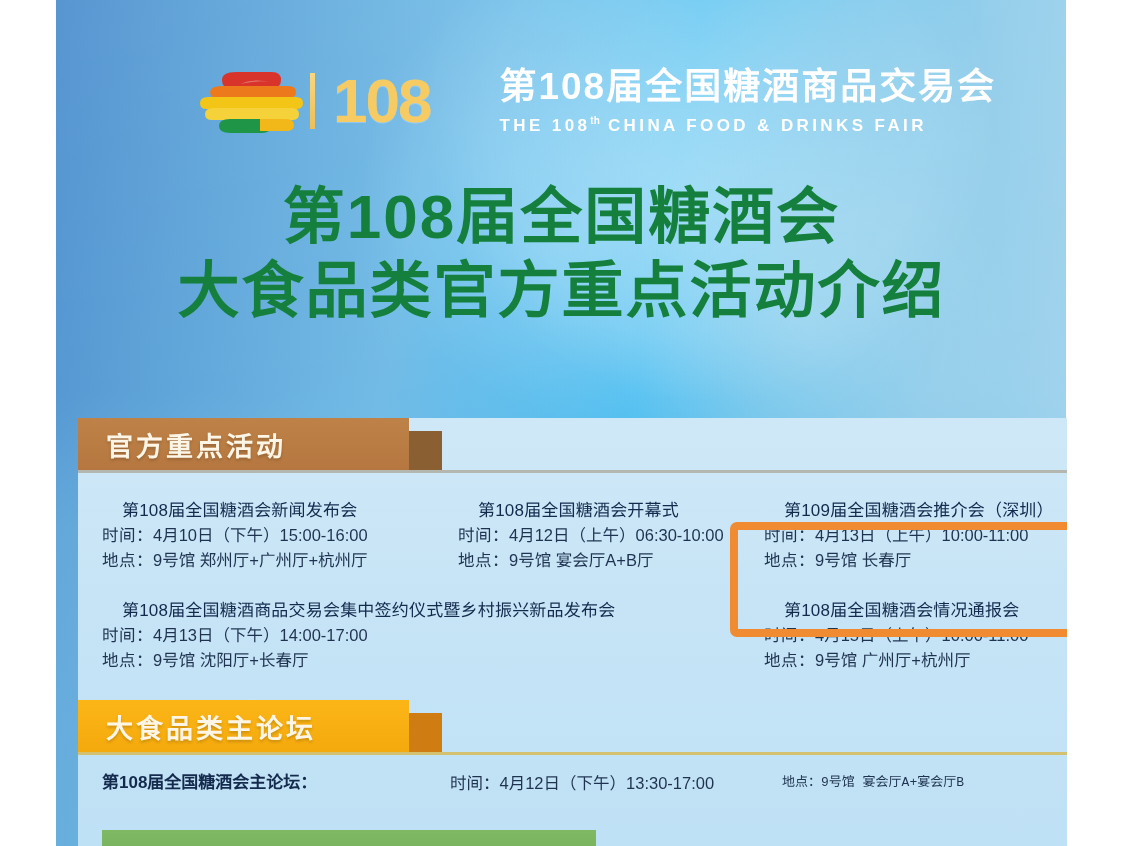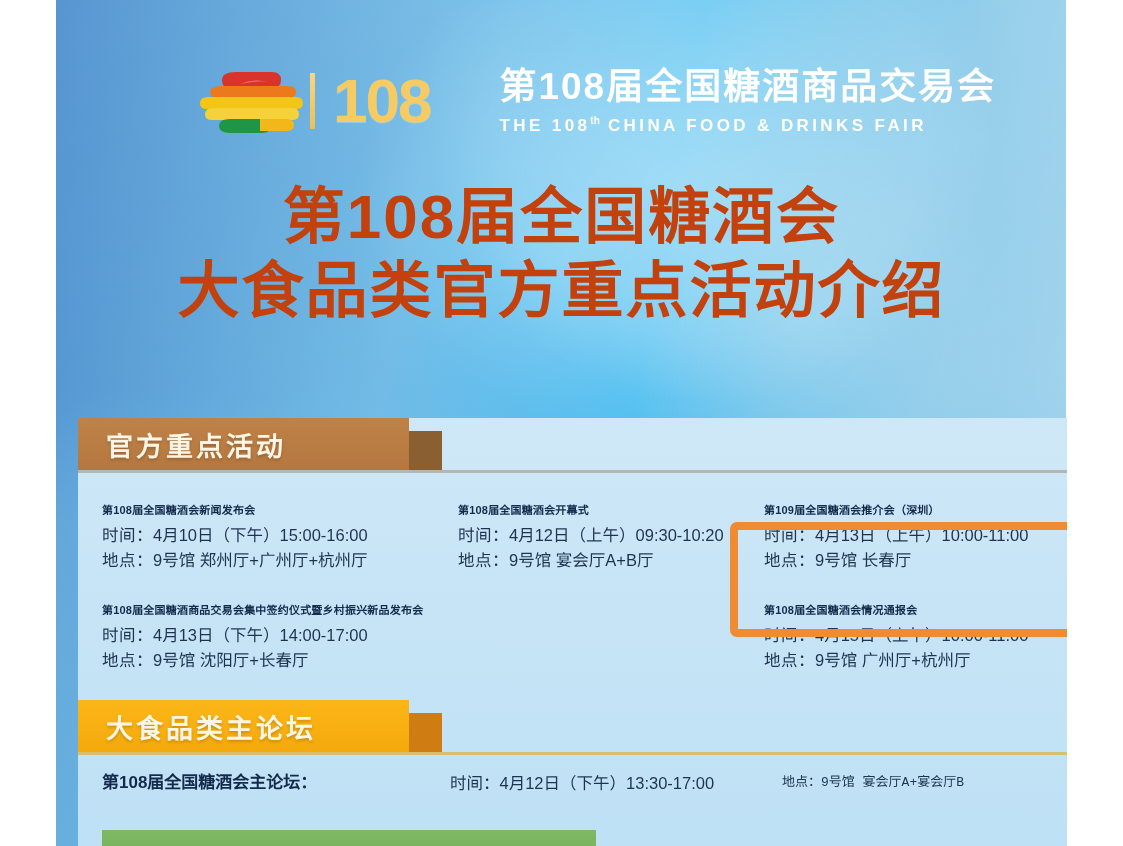--- a/index.html
+++ b/index.html
@@ -70,21 +70,21 @@
   }
   .hdr-en{
     font-size:17px;line-height:22px;font-weight:700;color:#ffffff;
     letter-spacing:3.4px;white-space:nowrap;margin-top:2px;
   }
   .hdr-en sup{font-size:10px;letter-spacing:0;}
 
   
   .title{
     position:absolute;left:0;top:180px;width:1123px;text-align:center;
-    color:#c2410c;font-weight:700;letter-spacing:2px;
+    color:#15803d;font-weight:700;letter-spacing:2px;
   }
   .title .l1{font-size:62px;line-height:74px;}
   .title .l2{font-size:62px;line-height:74px;}
 
   
   .card{
     position:absolute;left:78px;top:418px;width:994px;height:428px;
     background:linear-gradient(180deg,#cfe8f7 0%,#c6e4f6 45%,#bfe1f5 100%);
     box-shadow:0 0 0 0 rgba(0,0,0,0);
   }
@@ -107,22 +107,22 @@
 
   .band-forum{top:282px;width:994px;}
   .band-forum .body{width:331px;background:linear-gradient(180deg,#fcb617 0%,#f4a90c 100%);}
   .band-forum .tab{left:331px;width:33px;background:#cf7d12;}
   .band-forum .rule{width:994px;background:#d8b94f;opacity:.8;}
 
   
   .events{position:absolute;left:0;top:52px;width:994px;height:230px;}
   .ev{position:absolute;color:#1b2a46;}
   .ev .ttl{
-    font-size:11px;line-height:25px;font-weight:700;color:#132a4d;
-    letter-spacing:.2px;white-space:nowrap;
+    font-size:17px;line-height:25px;font-weight:400;color:#132a4d;
+    letter-spacing:.2px;white-space:nowrap;margin-left:20px;
   }
   .ev .row{
     font-size:16.5px;line-height:25px;color:#1f3350;white-space:nowrap;
   }
   .ev .row .lab{letter-spacing:.5px;}
 
   .ev-news   {left:24px;  top:28px;}
   .ev-open   {left:380px; top:28px;}
   .ev-promo  {left:686px; top:28px;}
   .ev-sign   {left:24px;  top:128px;}
@@ -205,21 +205,21 @@
     <div class="events">
 
       <div class="ev ev-news">
         <div class="ttl">第108届全国糖酒会新闻发布会</div>
         <div class="row"><span class="lab">时间：</span><span>4月10日（下午）15:00-16:00</span></div>
         <div class="row"><span class="lab">地点：</span><span>9号馆 郑州厅+广州厅+杭州厅</span></div>
       </div>
 
       <div class="ev ev-open">
         <div class="ttl">第108届全国糖酒会开幕式</div>
-        <div class="row"><span class="lab">时间：</span><span>4月12日（上午）09:30-10:20</span></div>
+        <div class="row"><span class="lab">时间：</span><span>4月12日（上午）06:30-10:00</span></div>
         <div class="row"><span class="lab">地点：</span><span>9号馆 宴会厅A+B厅</span></div>
       </div>
 
       <div class="ev ev-promo">
         <div class="ttl">第109届全国糖酒会推介会（深圳）</div>
         <div class="row"><span class="lab">时间：</span><span>4月13日（上午）10:00-11:00</span></div>
         <div class="row"><span class="lab">地点：</span><span>9号馆 长春厅</span></div>
       </div>
 
       <div class="ev ev-sign">

